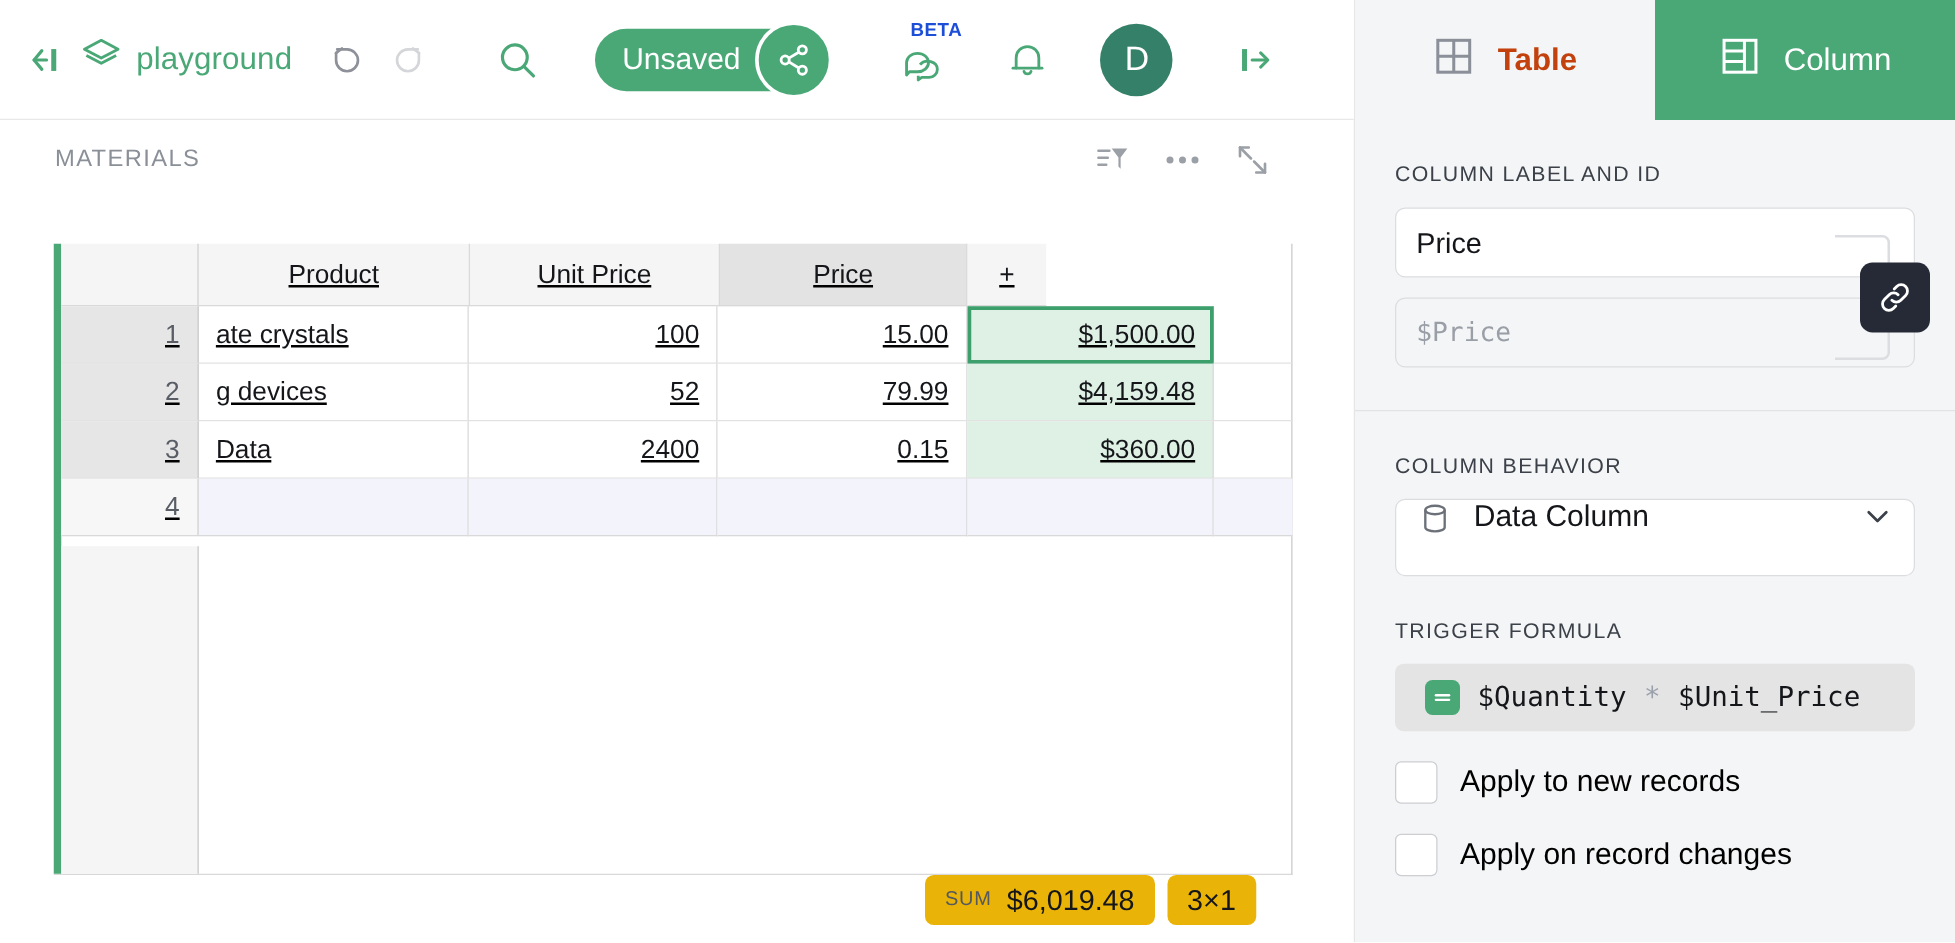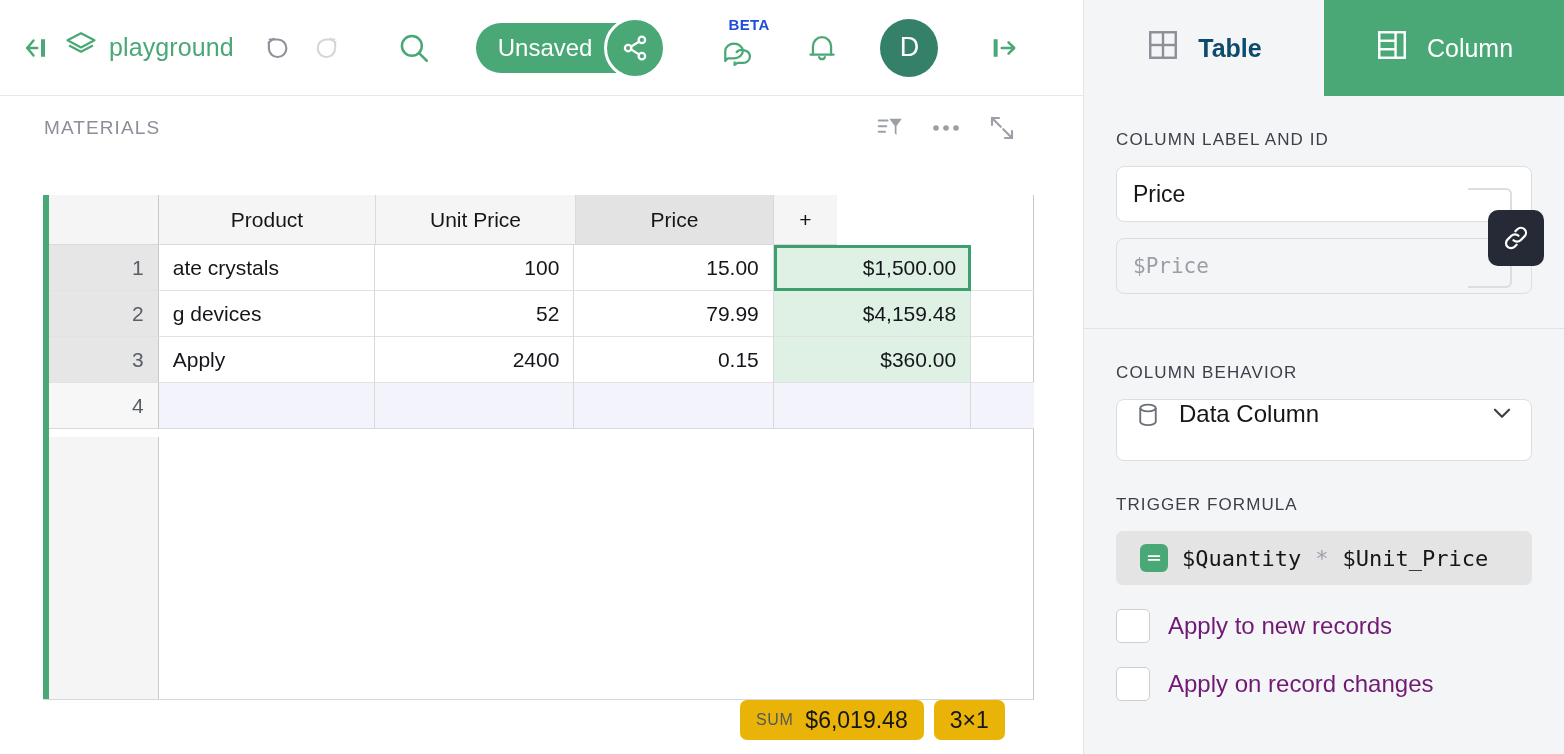--- a/index.html
+++ b/index.html
@@ -81,21 +81,21 @@
     border-bottom: 1px solid #d8d8d8;
     background: #fff;
   }
   .accent-bar {
     position: absolute; left: 0; top: 0; width: 6px; height: 100%;
     background: #4aa877;
   }
   .grid {
     position: absolute; left: 6px; top: 0; width: 985px; height: 100%;
   }
-  .grid-row { display: flex; height: 46px; }
+  .grid-row { display: flex; height: 46px; text-decoration: underline; }
   .hdr-row { height: 50px; }
   .cell {
     display: flex; align-items: center;
     border-right: 1px solid #d9d9d9;
     border-bottom: 1px solid #e2e2e2;
     font-size: 21px; color: #14161a;
     padding: 0 14px;
     overflow: hidden; white-space: nowrap;
   }
   .c-num { width: 110px; justify-content: flex-end; background: #e6e6e6; color: #585d66; font-size: 21px;
@@ -141,21 +141,21 @@
   
   .right-pane {
     width: 480px; height: 754px; background: #f4f5f6;
     position: relative; display: flex; flex-direction: column;
   }
   .tabs { display: flex; height: 96px; }
   .tab {
     flex: 1; display: flex; align-items: center; justify-content: center; gap: 18px;
     cursor: pointer; font-size: 25px;
   }
-  .tab-table { background: #f4f5f6; color: #0c4a6e; font-weight: bold; }
+  .tab-table { background: #f4f5f6; color: #c2410c; font-weight: bold; }
   .tab-column { background: #4aa877; color: #ffffff; }
 
   .sec { padding: 0 32px; }
   .sec-label {
     font-size: 17px; letter-spacing: 1.1px; color: #3b4049; margin-top: 34px; margin-bottom: 16px;
   }
   .field {
     height: 56px; border-radius: 8px; border: 1px solid #dcdde0;
     display: flex; align-items: center; padding: 0 16px; font-size: 23px;
     background: #ffffff; color: #14161a; width: 100%;
@@ -194,21 +194,21 @@
   }
   .op { color: #9aa0ab; }
 
   .check-row {
     display: flex; align-items: center; gap: 18px; margin-top: 24px; cursor: pointer;
   }
   .checkbox {
     width: 34px; height: 34px; border: 1px solid #cdced2; border-radius: 5px; background: #fff;
     flex: 0 0 auto;
   }
-  .check-label { font-size: 24px; color: #701a75; }
+  .check-label { font-size: 24px; color: #000000; }
 </style>
 </head>
 <body>
 
 <div class="app">
 
   <div class="left-pane">
 
     <div class="topbar">
 
@@ -347,21 +347,21 @@
           <div class="cell c-num">2</div>
           <div class="cell c-prod">g devices</div>
           <div class="cell c-qty">52</div>
           <div class="cell c-unit">79.99</div>
           <div class="cell c-price price-cell">$4,159.48</div>
           <div class="cell c-plus"></div>
         </div>
 
         <div class="grid-row">
           <div class="cell c-num">3</div>
-          <div class="cell c-prod">Apply</div>
+          <div class="cell c-prod">Data</div>
           <div class="cell c-qty">2400</div>
           <div class="cell c-unit">0.15</div>
           <div class="cell c-price price-cell">$360.00</div>
           <div class="cell c-plus"></div>
         </div>
 
         <div class="grid-row row-empty">
           <div class="cell c-num">4</div>
           <div class="cell c-prod"></div>
           <div class="cell c-qty"></div>

